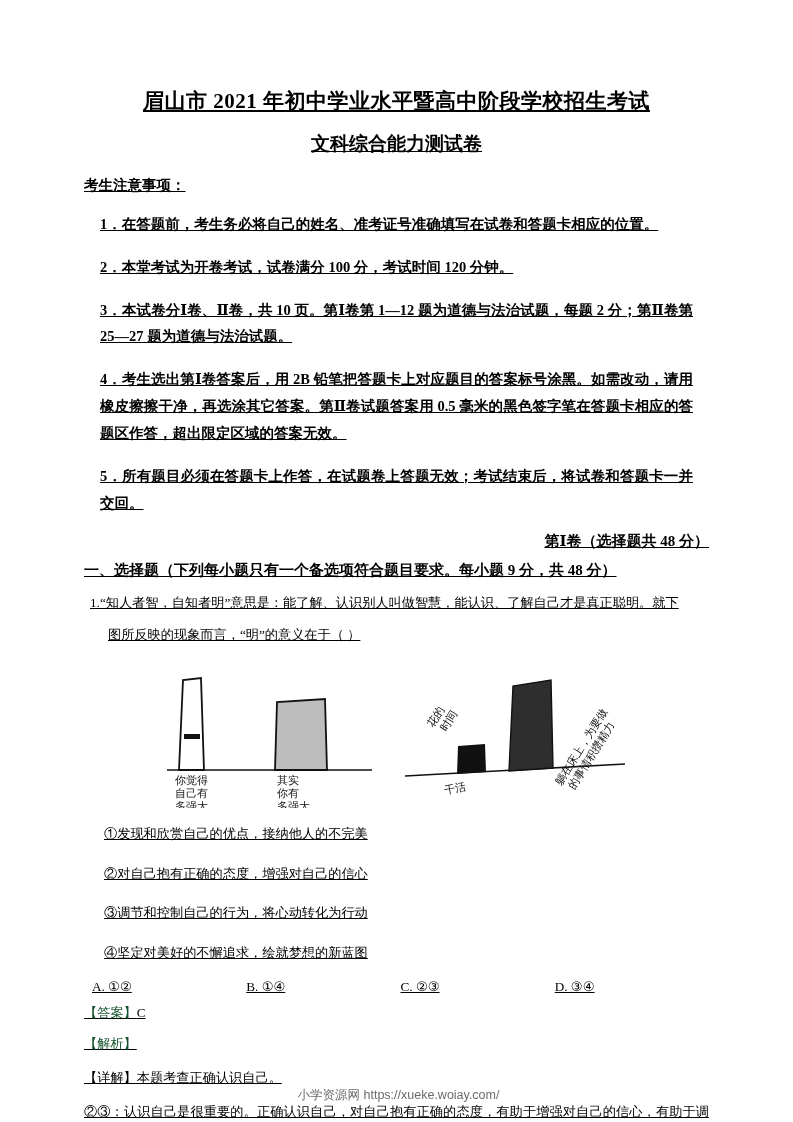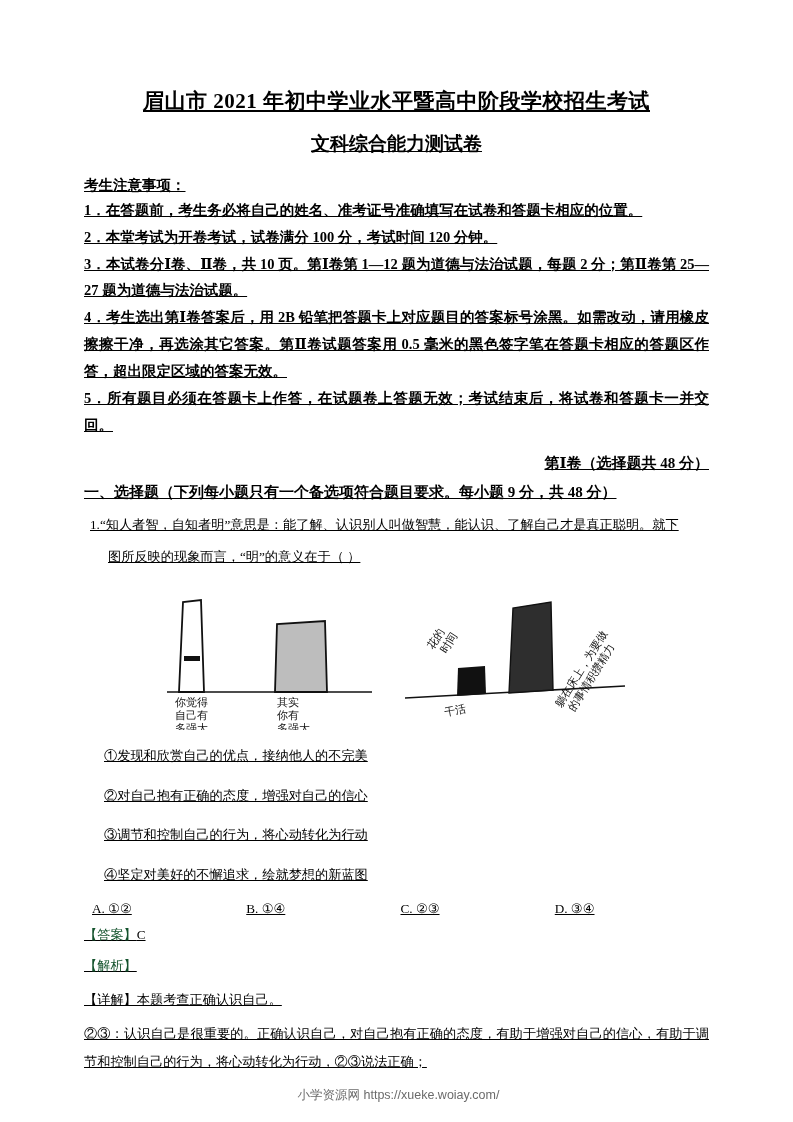--- a/index.html
+++ b/index.html
@@ -52,21 +52,21 @@
   .notice-head {
     font-size: 14.5px;
     font-weight: bold;
     margin: 18px 0 2px 0;
   }
   .notice-item {
     font-size: 14.5px;
     font-weight: bold;
     line-height: 1.85;
     text-align: justify;
-    margin: 0;
+    margin: 16px;
   }
   .section-head {
     text-align: right;
     font-size: 15px;
     font-weight: bold;
     margin: 16px 0 6px 0;
   }
   .q-group-head {
     font-size: 15px;
     font-weight: bold;

